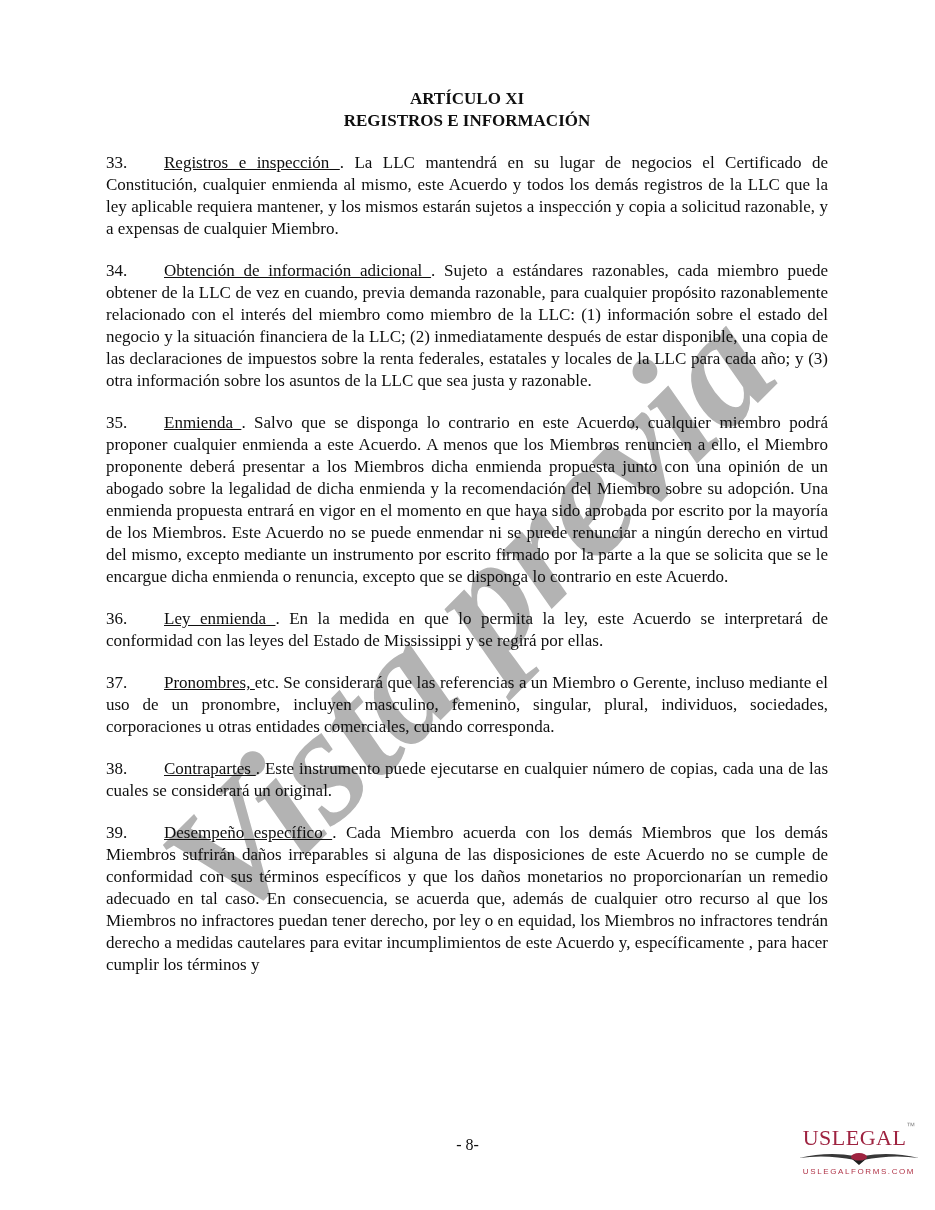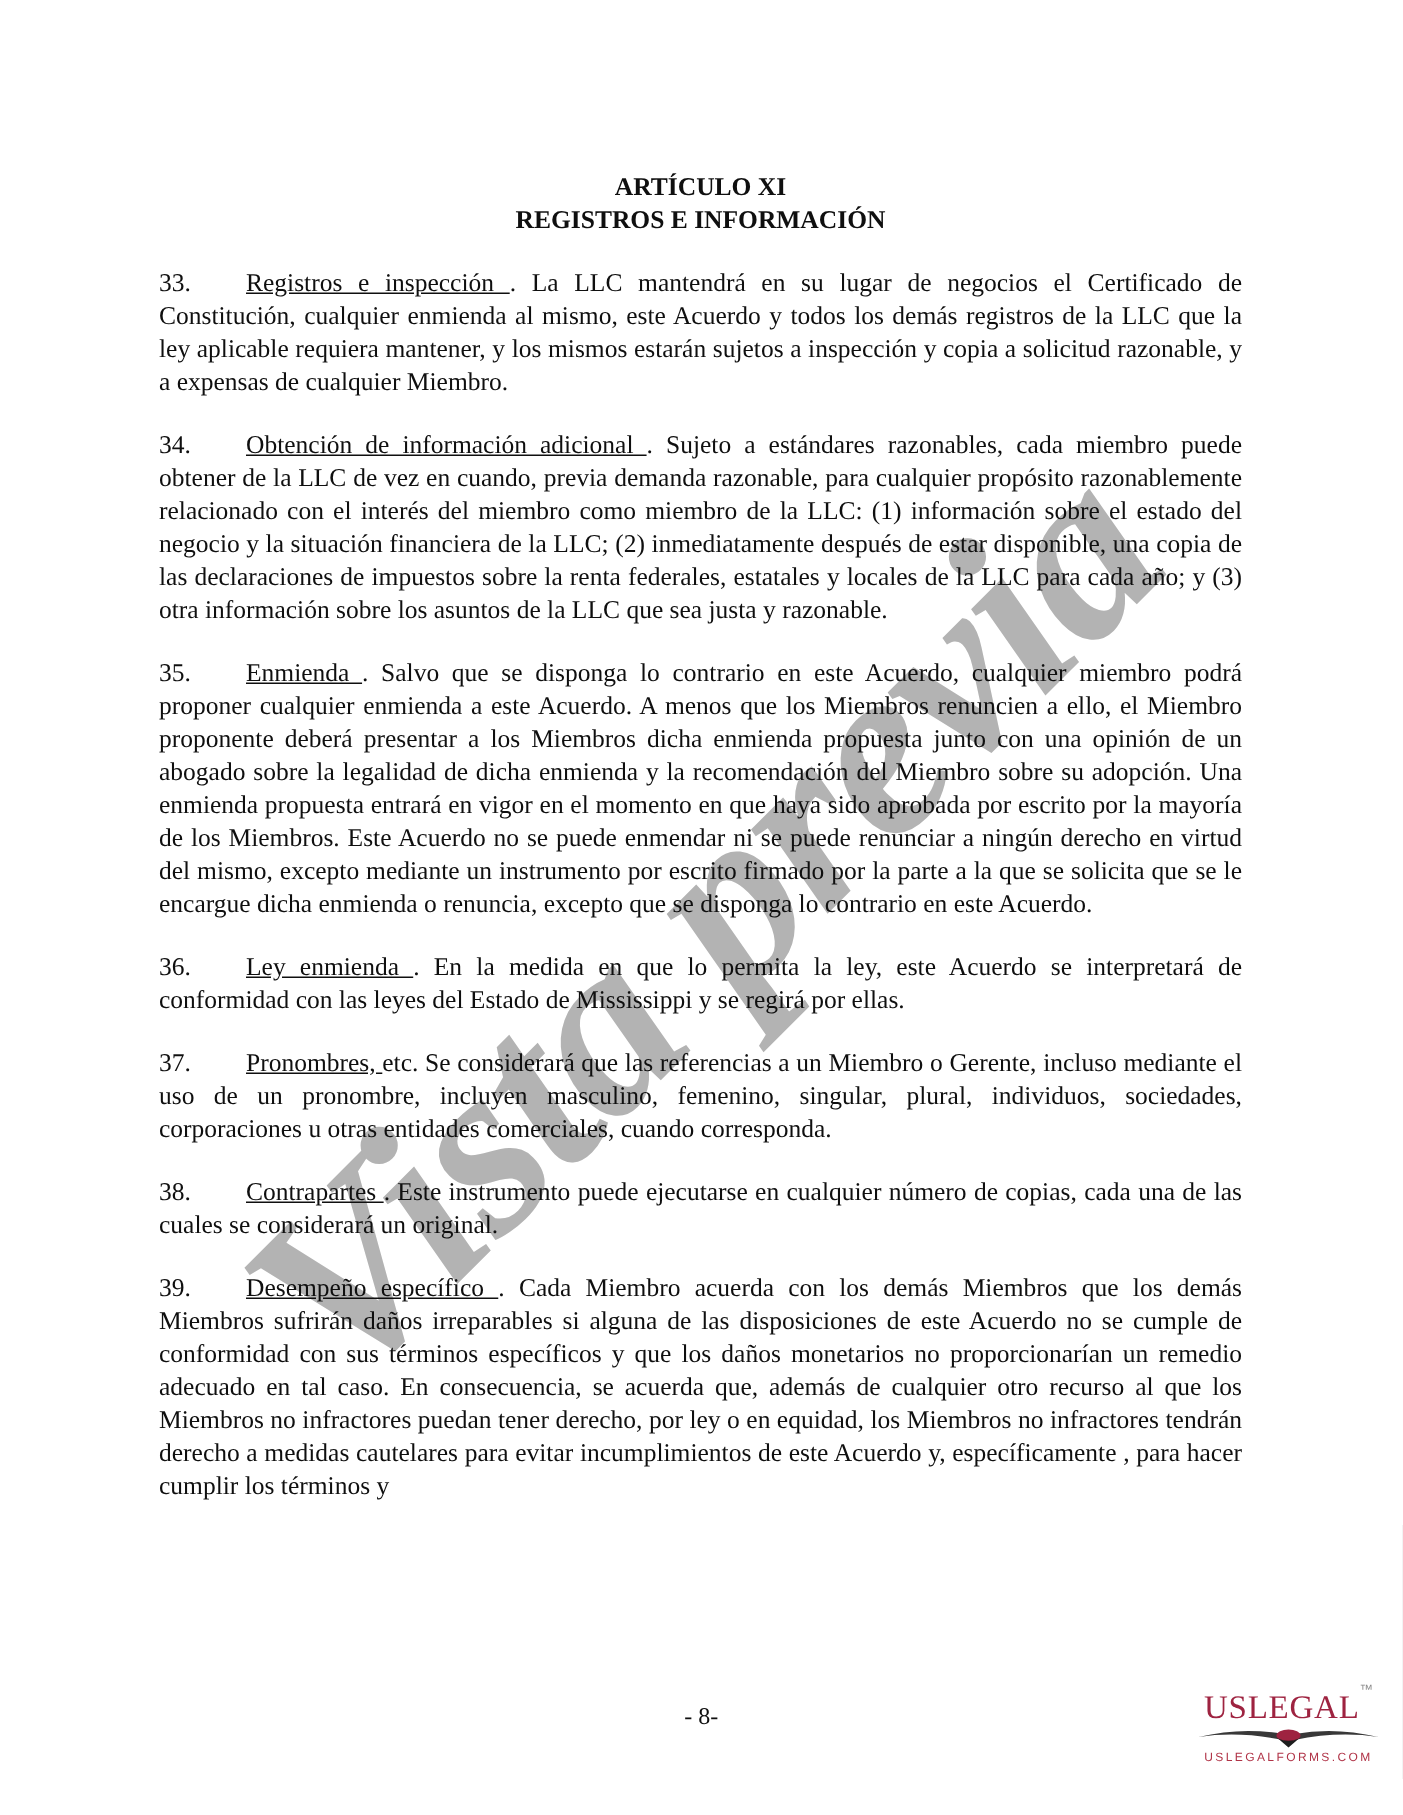--- a/index.html
+++ b/index.html
@@ -24,21 +24,21 @@
     font-size: 165px;
     letter-spacing: -2px;
     color: #b3b3b3;
     white-space: nowrap;
     z-index: 0;
     user-select: none;
   }
   .content {
     position: absolute;
     left: 106px;
-    top: 114px;
+    top: 88px;
     width: 722px;
     z-index: 1;
     font-size: 17px;
     line-height: 22px;
   }
   .section-title {
     text-align: center;
     font-weight: bold;
     margin: 0;
   }

